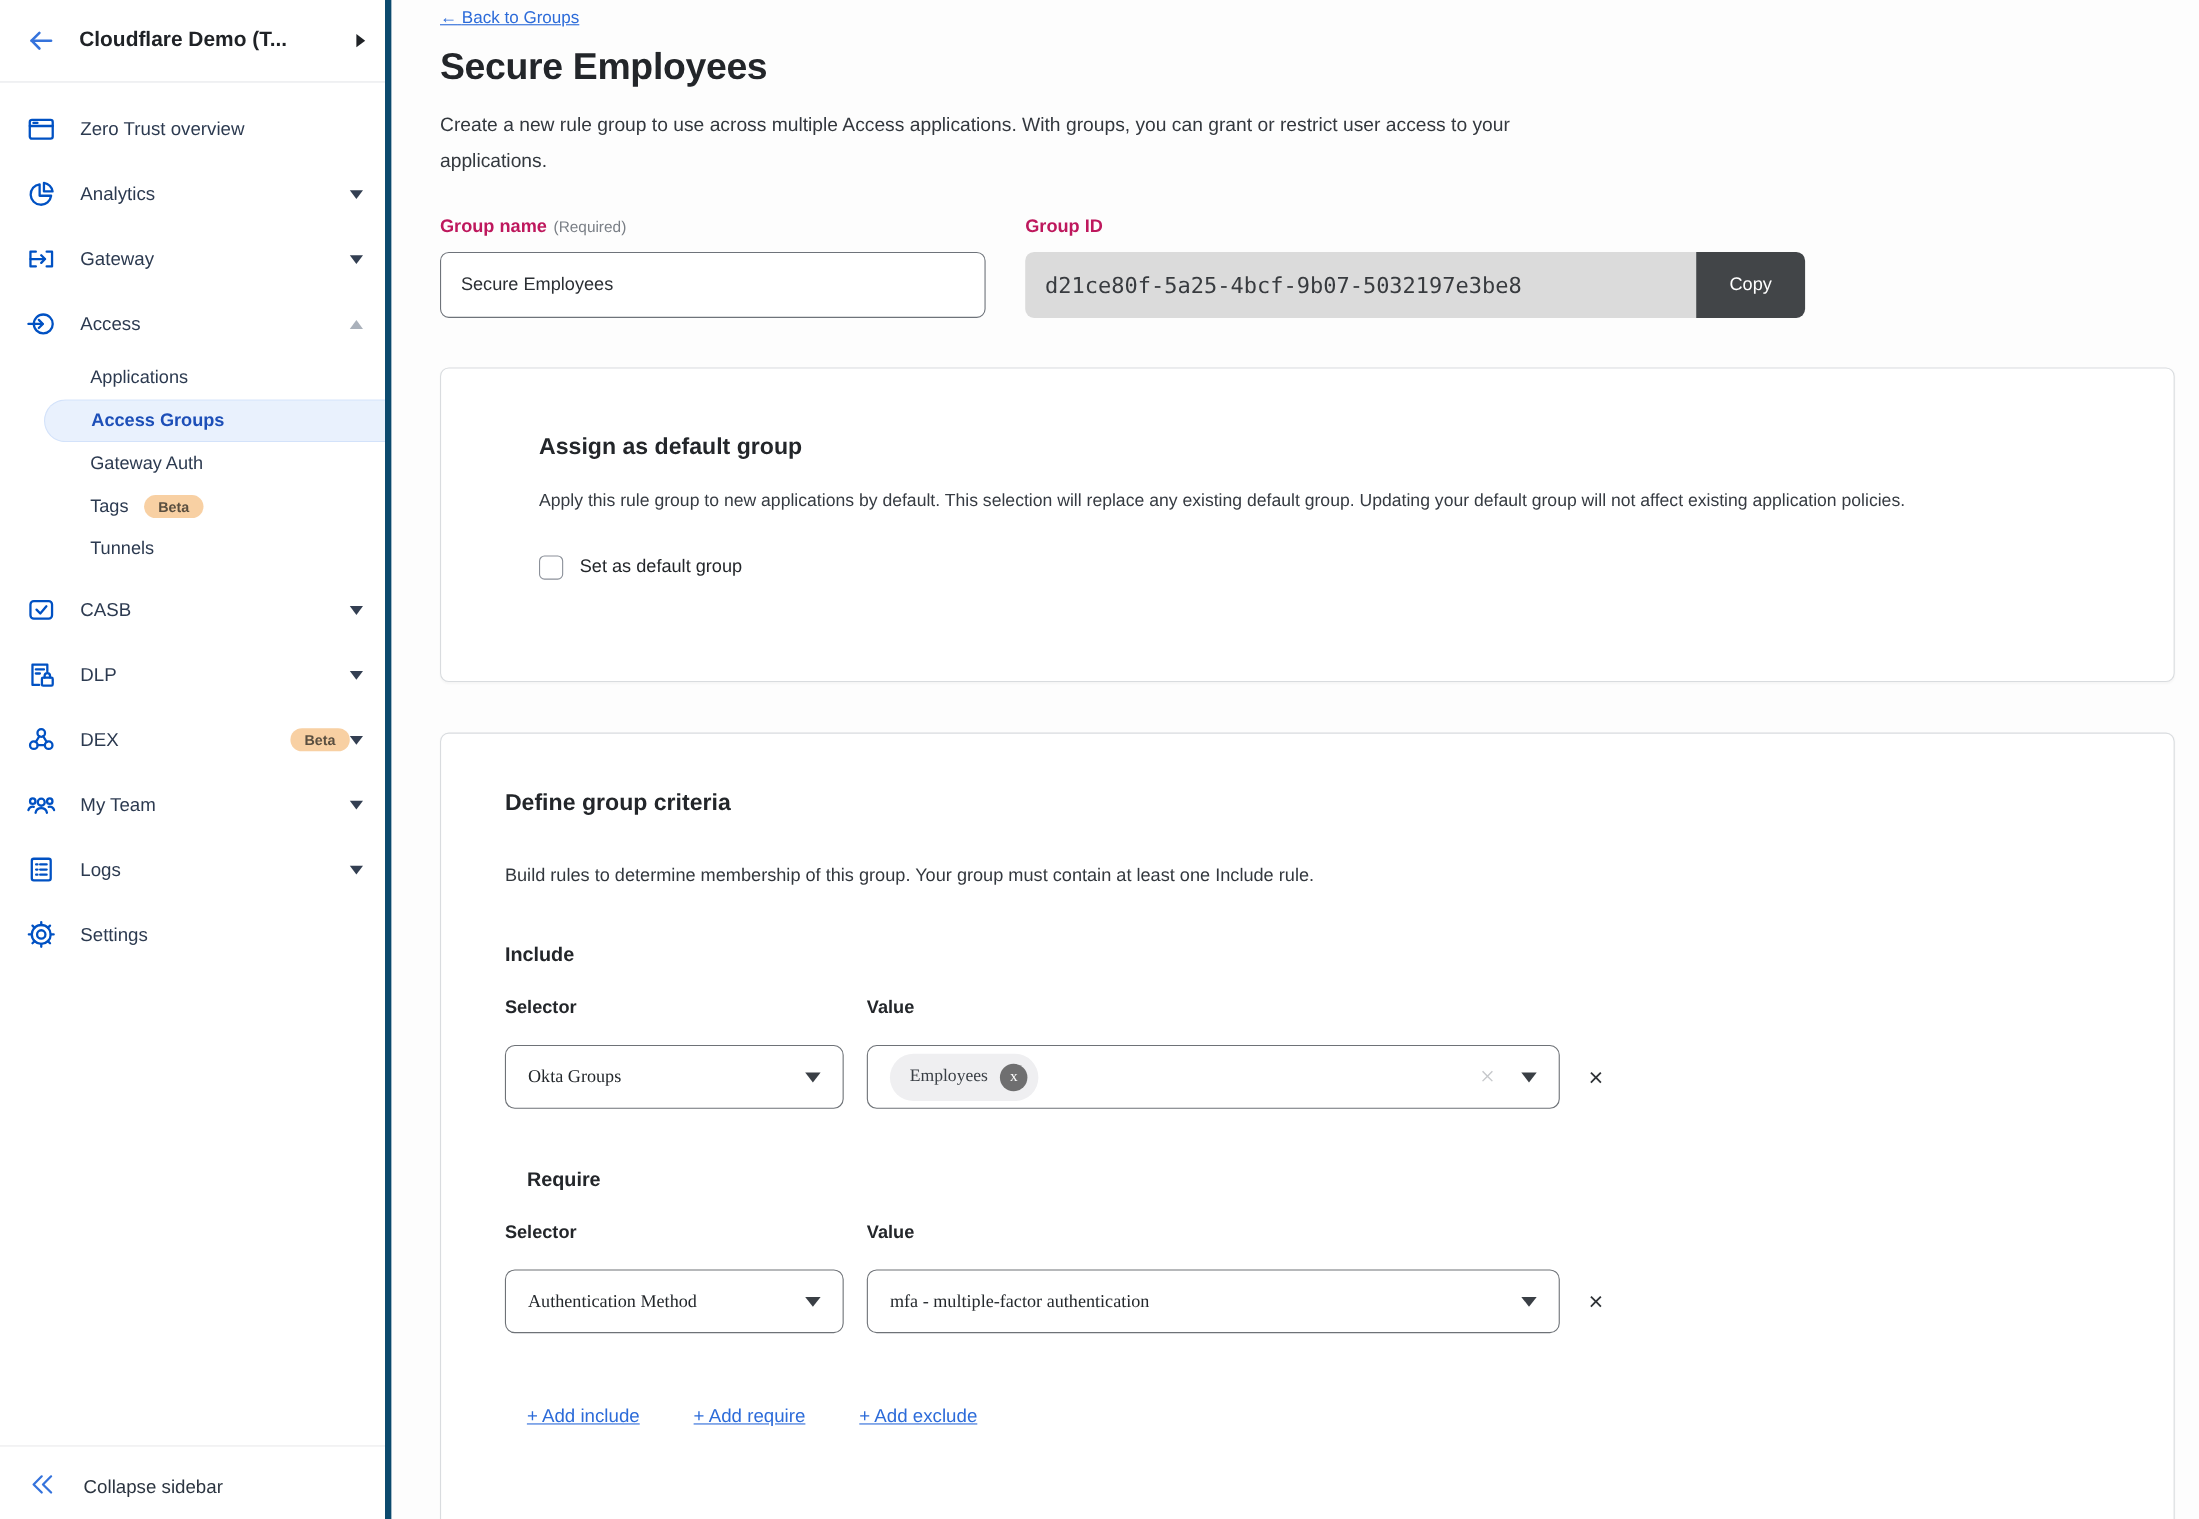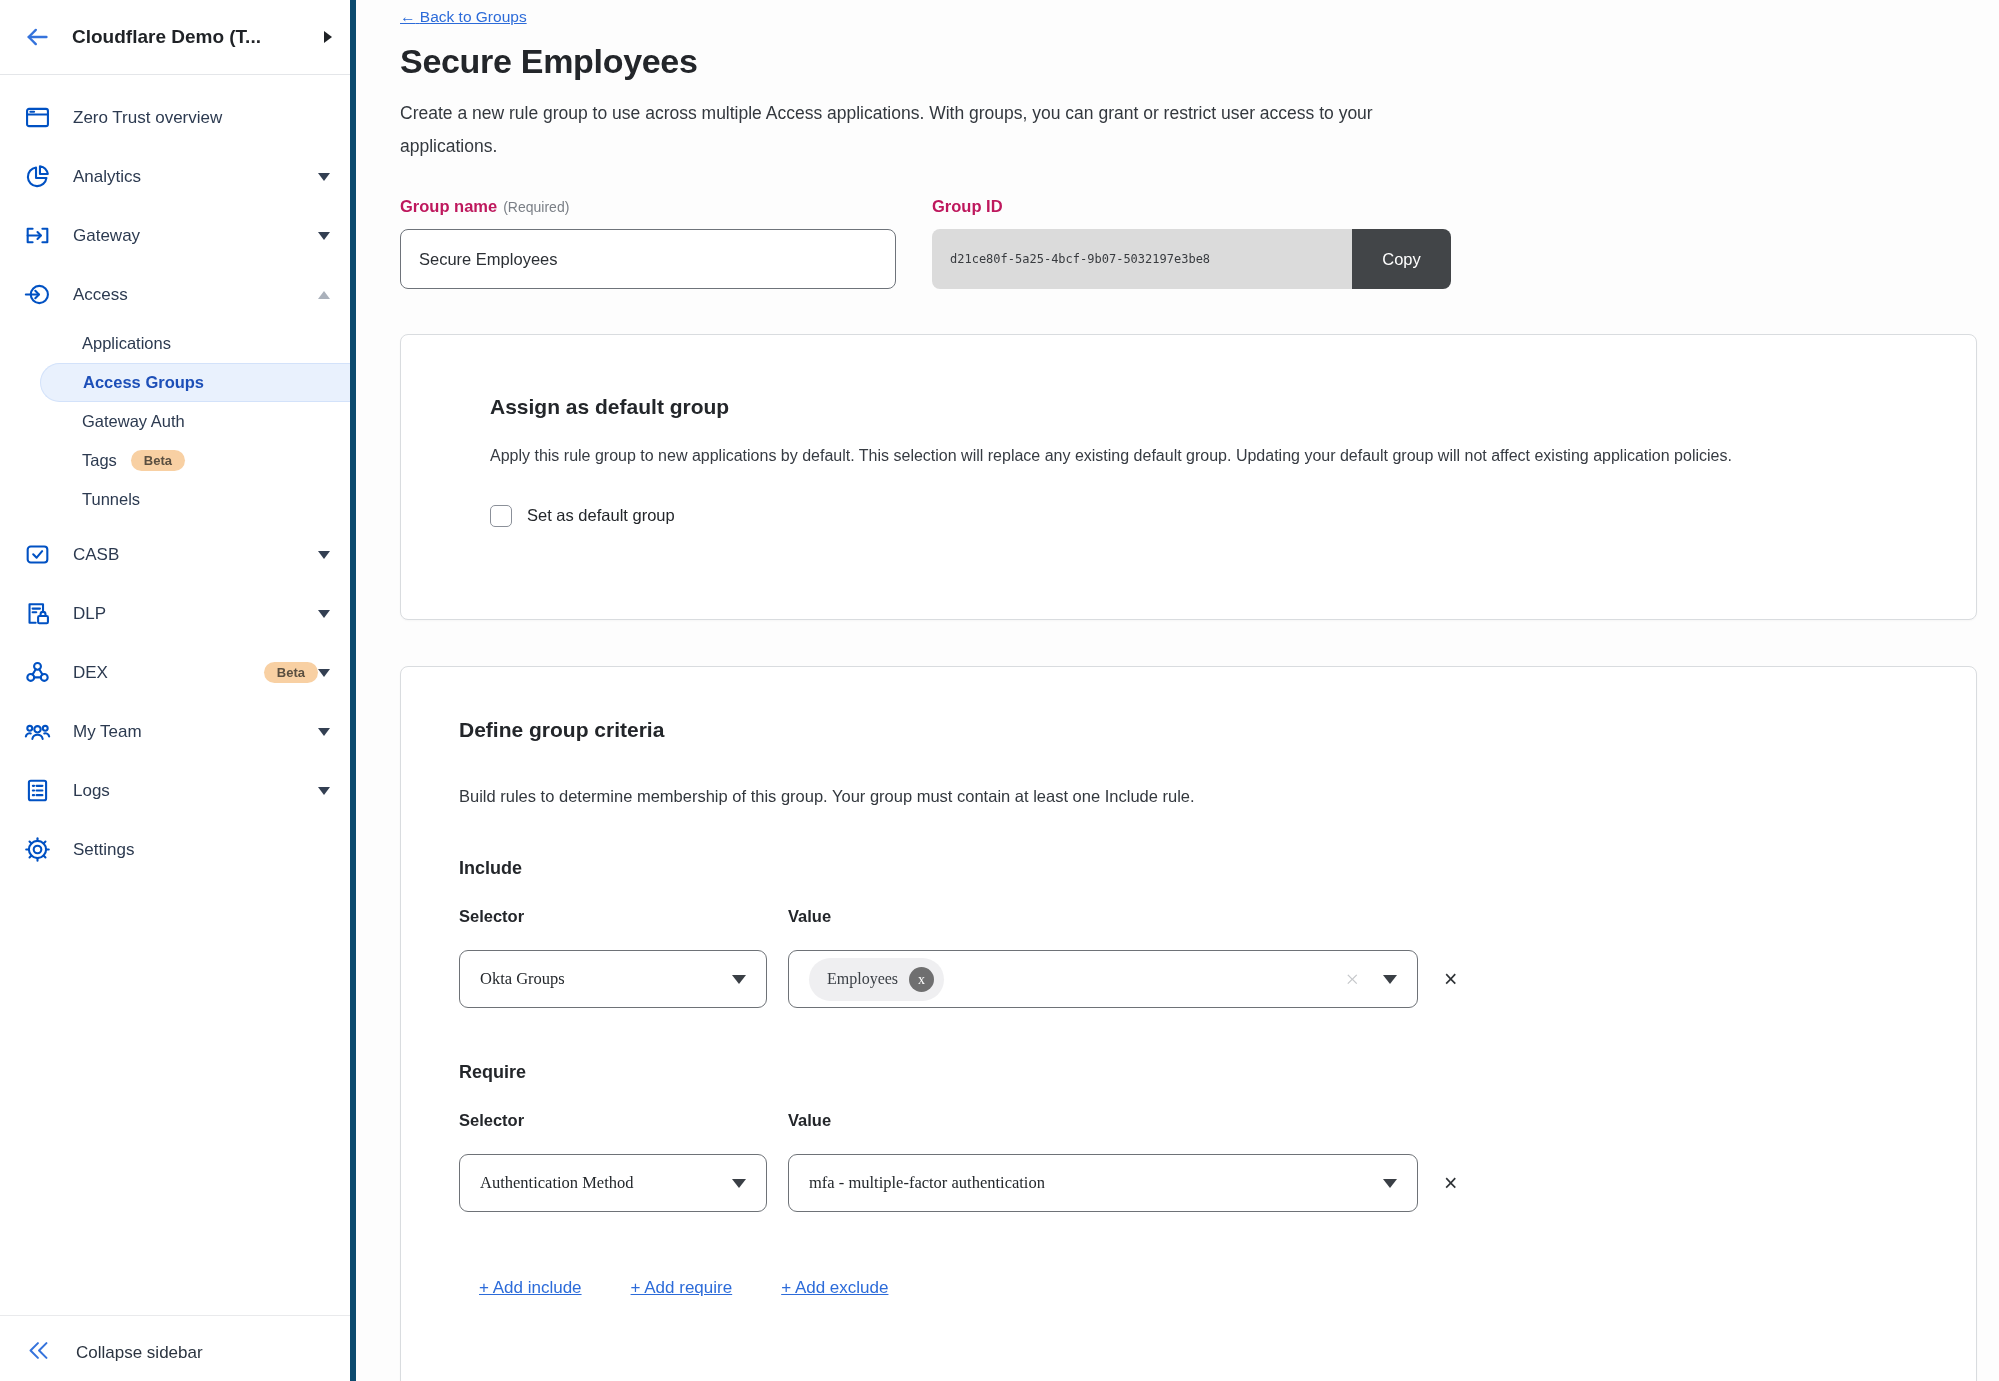--- a/index.html
+++ b/index.html
@@ -35,21 +35,21 @@
   .back-link { display:inline-block; font-size:15.5px; color:#2c6bd9; text-decoration:underline; cursor:pointer; }
   .page-title { margin-top:16px; font-size:34px; font-weight:700; color:#23262a; letter-spacing:-0.3px; }
   .page-desc { margin-top:16px; max-width:980px; font-size:17.5px; line-height:33px; color:#33383e; }
 
   .form-row { margin-top:34px; display:flex; }
   .field-label { font-size:16.5px; font-weight:700; color:#be185d; }
   .required { font-size:14px; font-weight:400; color:#7a7f86; margin-left:6px; }
   .name-input { margin-top:13px; width:496px; height:60px; border:1px solid #6e737a; border-radius:8px; background:#fff; padding:0 18px; font-size:16.5px; color:#2b2f34; font-family:"Liberation Sans",sans-serif; outline:none; }
   .gid-col { margin-left:36px; }
   .gid-row { margin-top:13px; display:flex; }
-  .gid-box { width:420px; height:60px; background:#dbdbdb; border-radius:8px 0 0 8px; display:flex; align-items:center; padding:0 18px; font-family:"DejaVu Sans Mono", monospace; font-size:12px; color:#383b3f; white-space:nowrap; }
+  .gid-box { width:610px; height:60px; background:#dbdbdb; border-radius:8px 0 0 8px; display:flex; align-items:center; padding:0 18px; font-family:"DejaVu Sans Mono", monospace; font-size:20px; color:#383b3f; white-space:nowrap; }
   .copy-btn { width:99px; height:60px; background:#424548; color:#fff; border:none; border-radius:0 8px 8px 0; font-size:16.5px; font-family:"Liberation Sans",sans-serif; cursor:pointer; }
 
   .card { width:1577px; background:#fff; border:1px solid #d9dcdf; border-radius:8px; box-shadow:0 1px 2px rgba(0,0,0,0.03); }
   .card-1 { margin-top:45px; height:286px; padding:60px 58px 0 89px; }
   .card-2 { margin-top:46px; height:770px; padding:51px 58px 0 58px; }
   .card-h { font-size:21px; font-weight:700; color:#23262a; }
   .card-p { margin-top:22px; font-size:16px; line-height:29.5px; color:#363b42; }
 
   .check-row { margin-top:34px; display:flex; align-items:center; }
   .checkbox { width:22px; height:22px; border:1.5px solid #8b9099; border-radius:5px; background:#fff; cursor:pointer; flex:0 0 auto; }
@@ -321,21 +321,21 @@
             <span class="chip-label">Employees</span>
             <span class="chip-x">x</span>
           </span>
           <span class="select-text"></span>
           <span class="clear-x">×</span>
           <span class="dd-caret"></span>
         </div>
         <span class="remove-x">×</span>
       </div>
 
-      <div class="section-h" style="margin-top:54px;">Require</div>
+      <div class="section-h" style="margin-top:54px;margin-left:20px;">Require</div>
       <div class="labels-row">
         <div class="col-label col-sel">Selector</div>
         <div class="col-label">Value</div>
       </div>
       <div class="rule-row">
         <div class="select select-sel">
           <span class="select-text">Authentication Method</span>
           <span class="dd-caret"></span>
         </div>
         <div class="select select-val">

